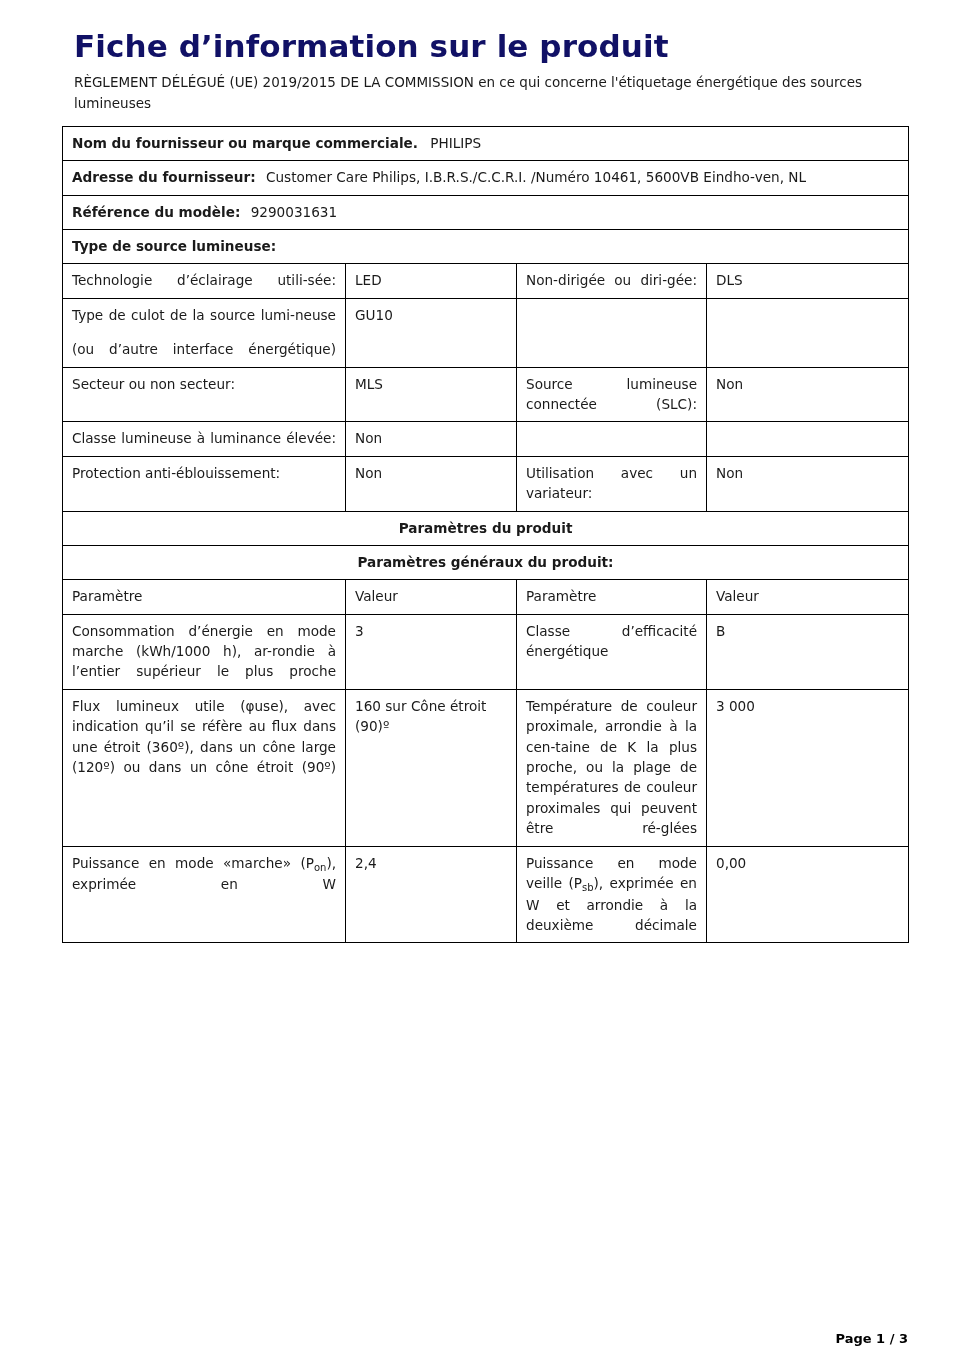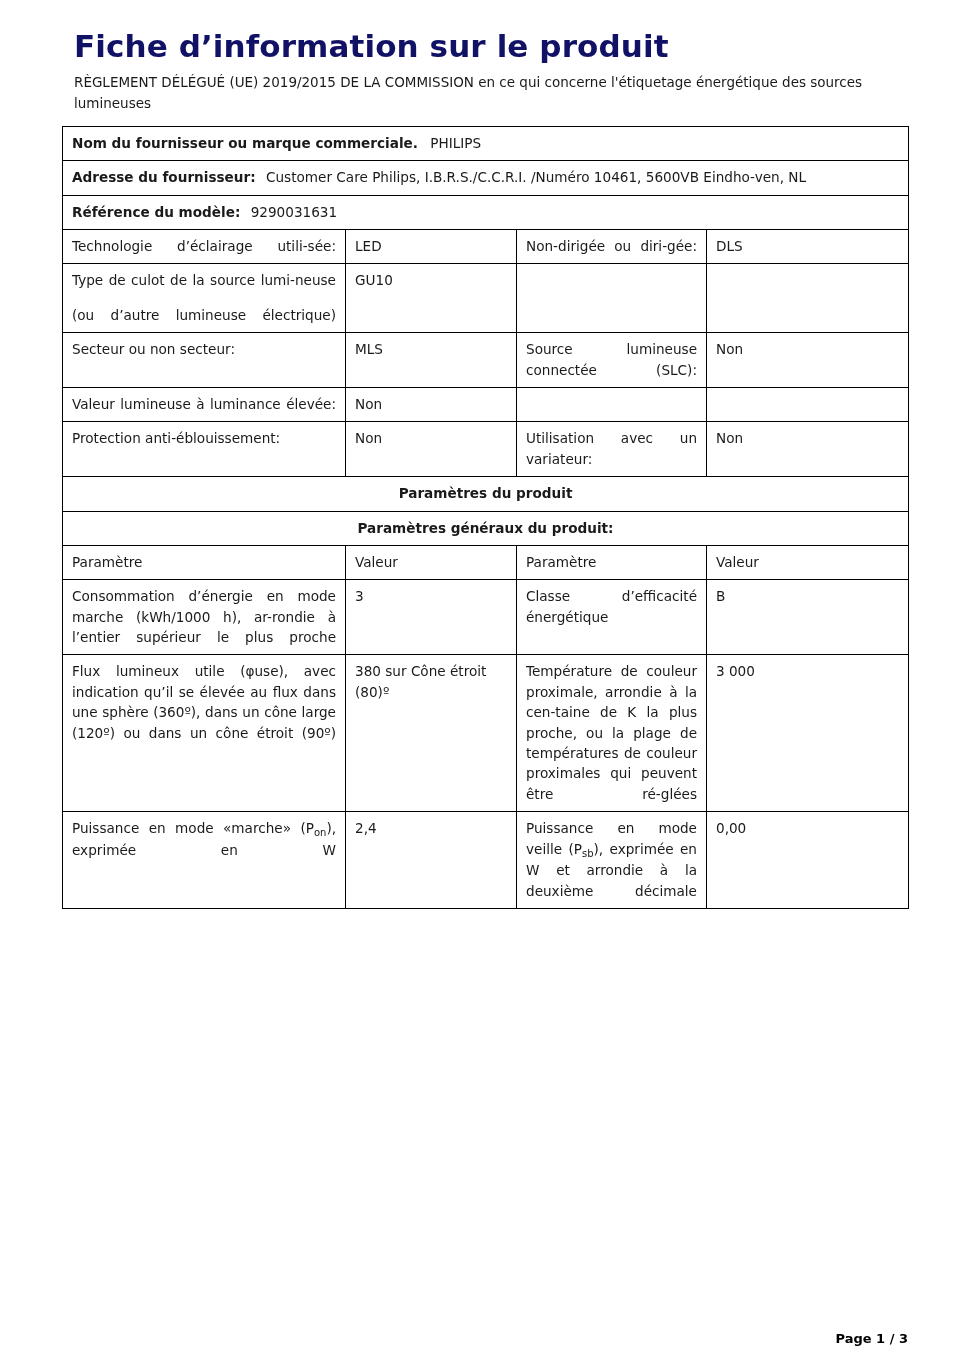--- a/index.html
+++ b/index.html
@@ -108,49 +108,52 @@
           <span style="font-weight:bold">Adresse du fournisseur:</span>
           <span style="padding-left:6px">Customer Care Philips, I.B.R.S./C.C.R.I. /Numéro 10461, 5600VB Eindho-ven, NL</span>
         </td>
       </tr>
       <tr>
         <td colspan="4">
           <span style="font-weight:bold">Référence du modèle:</span>
           <span style="padding-left:6px">9290031631</span>
         </td>
       </tr>
+      <tr>
+        <td colspan="4" style="font-weight:bold">Type de source lumineuse:</td>
+      </tr>
 
       <tr>
         <td class="label-cell">Technologie d’éclairage utili-sée:</td>
         <td class="val">LED</td>
         <td class="label-cell">Non-dirigée ou diri-gée:</td>
         <td class="val">DLS</td>
       </tr>
 
       <tr>
         <td class="label-cell">
           <span>Type de culot de la source lumi-neuse</span>
           <div style="height:14px" class="strip"></div>
-          <span class="label-plain" style="display:block">(ou d’autre lumineuse électrique)</span>
+          <span class="label-plain" style="display:block">(ou d’autre interface énergétique)</span>
         </td>
         <td class="val">GU10</td>
         <td></td>
         <td></td>
       </tr>
 
       <tr>
         <td class="label-plain">Secteur ou non secteur:</td>
         <td class="val">MLS</td>
         <td class="label-cell">Source lumineuse connectée (SLC):</td>
         <td class="val">Non</td>
       </tr>
 
 
       <tr>
-        <td class="label-cell">Valeur lumineuse à luminance élevée:</td>
+        <td class="label-cell">Classe lumineuse à luminance élevée:</td>
         <td class="val">Non</td>
         <td></td>
         <td></td>
       </tr>
 
       <tr>
         <td class="label-plain">Protection anti-éblouissement:</td>
         <td class="val">Non</td>
         <td class="label-cell">Utilisation avec un variateur:</td>
         <td class="val">Non</td>
@@ -172,22 +175,22 @@
       </tr>
 
       <tr>
         <td class="label-cell">Consommation d’énergie en mode marche (kWh/1000 h), ar-rondie à l’entier supérieur le plus proche</td>
         <td class="val">3</td>
         <td class="label-cell">Classe d’efficacité énergétique</td>
         <td class="val">B</td>
       </tr>
 
       <tr>
-        <td class="label-cell">Flux lumineux utile (φuse), avec indication qu’il se élevée au flux dans une sphère (360º), dans un cône large (120º) ou dans un cône étroit (90º)</td>
-        <td class="val">380 sur Cône étroit (80)º</td>
+        <td class="label-cell">Flux lumineux utile (φuse), avec indication qu’il se réfère au flux dans une étroit (360º), dans un cône large (120º) ou dans un cône étroit (90º)</td>
+        <td class="val">160 sur Cône étroit (90)º</td>
         <td class="label-cell">Température de couleur proximale, arrondie à la cen-taine de K la plus proche, ou la plage de températures de couleur proximales qui peuvent être ré-glées</td>
         <td class="val">3 000</td>
       </tr>
 
       <tr>
         <td class="label-cell"><span>Puissance en mode «marche» (P</span><sub>on</sub><span>), exprimée en W</span></td>
         <td class="val">2,4</td>
         <td class="label-cell"><span>Puissance en mode veille (P</span><sub>sb</sub><span>), exprimée en W et arrondie à la deuxième décimale</span></td>
         <td class="val">0,00</td>
       </tr>

